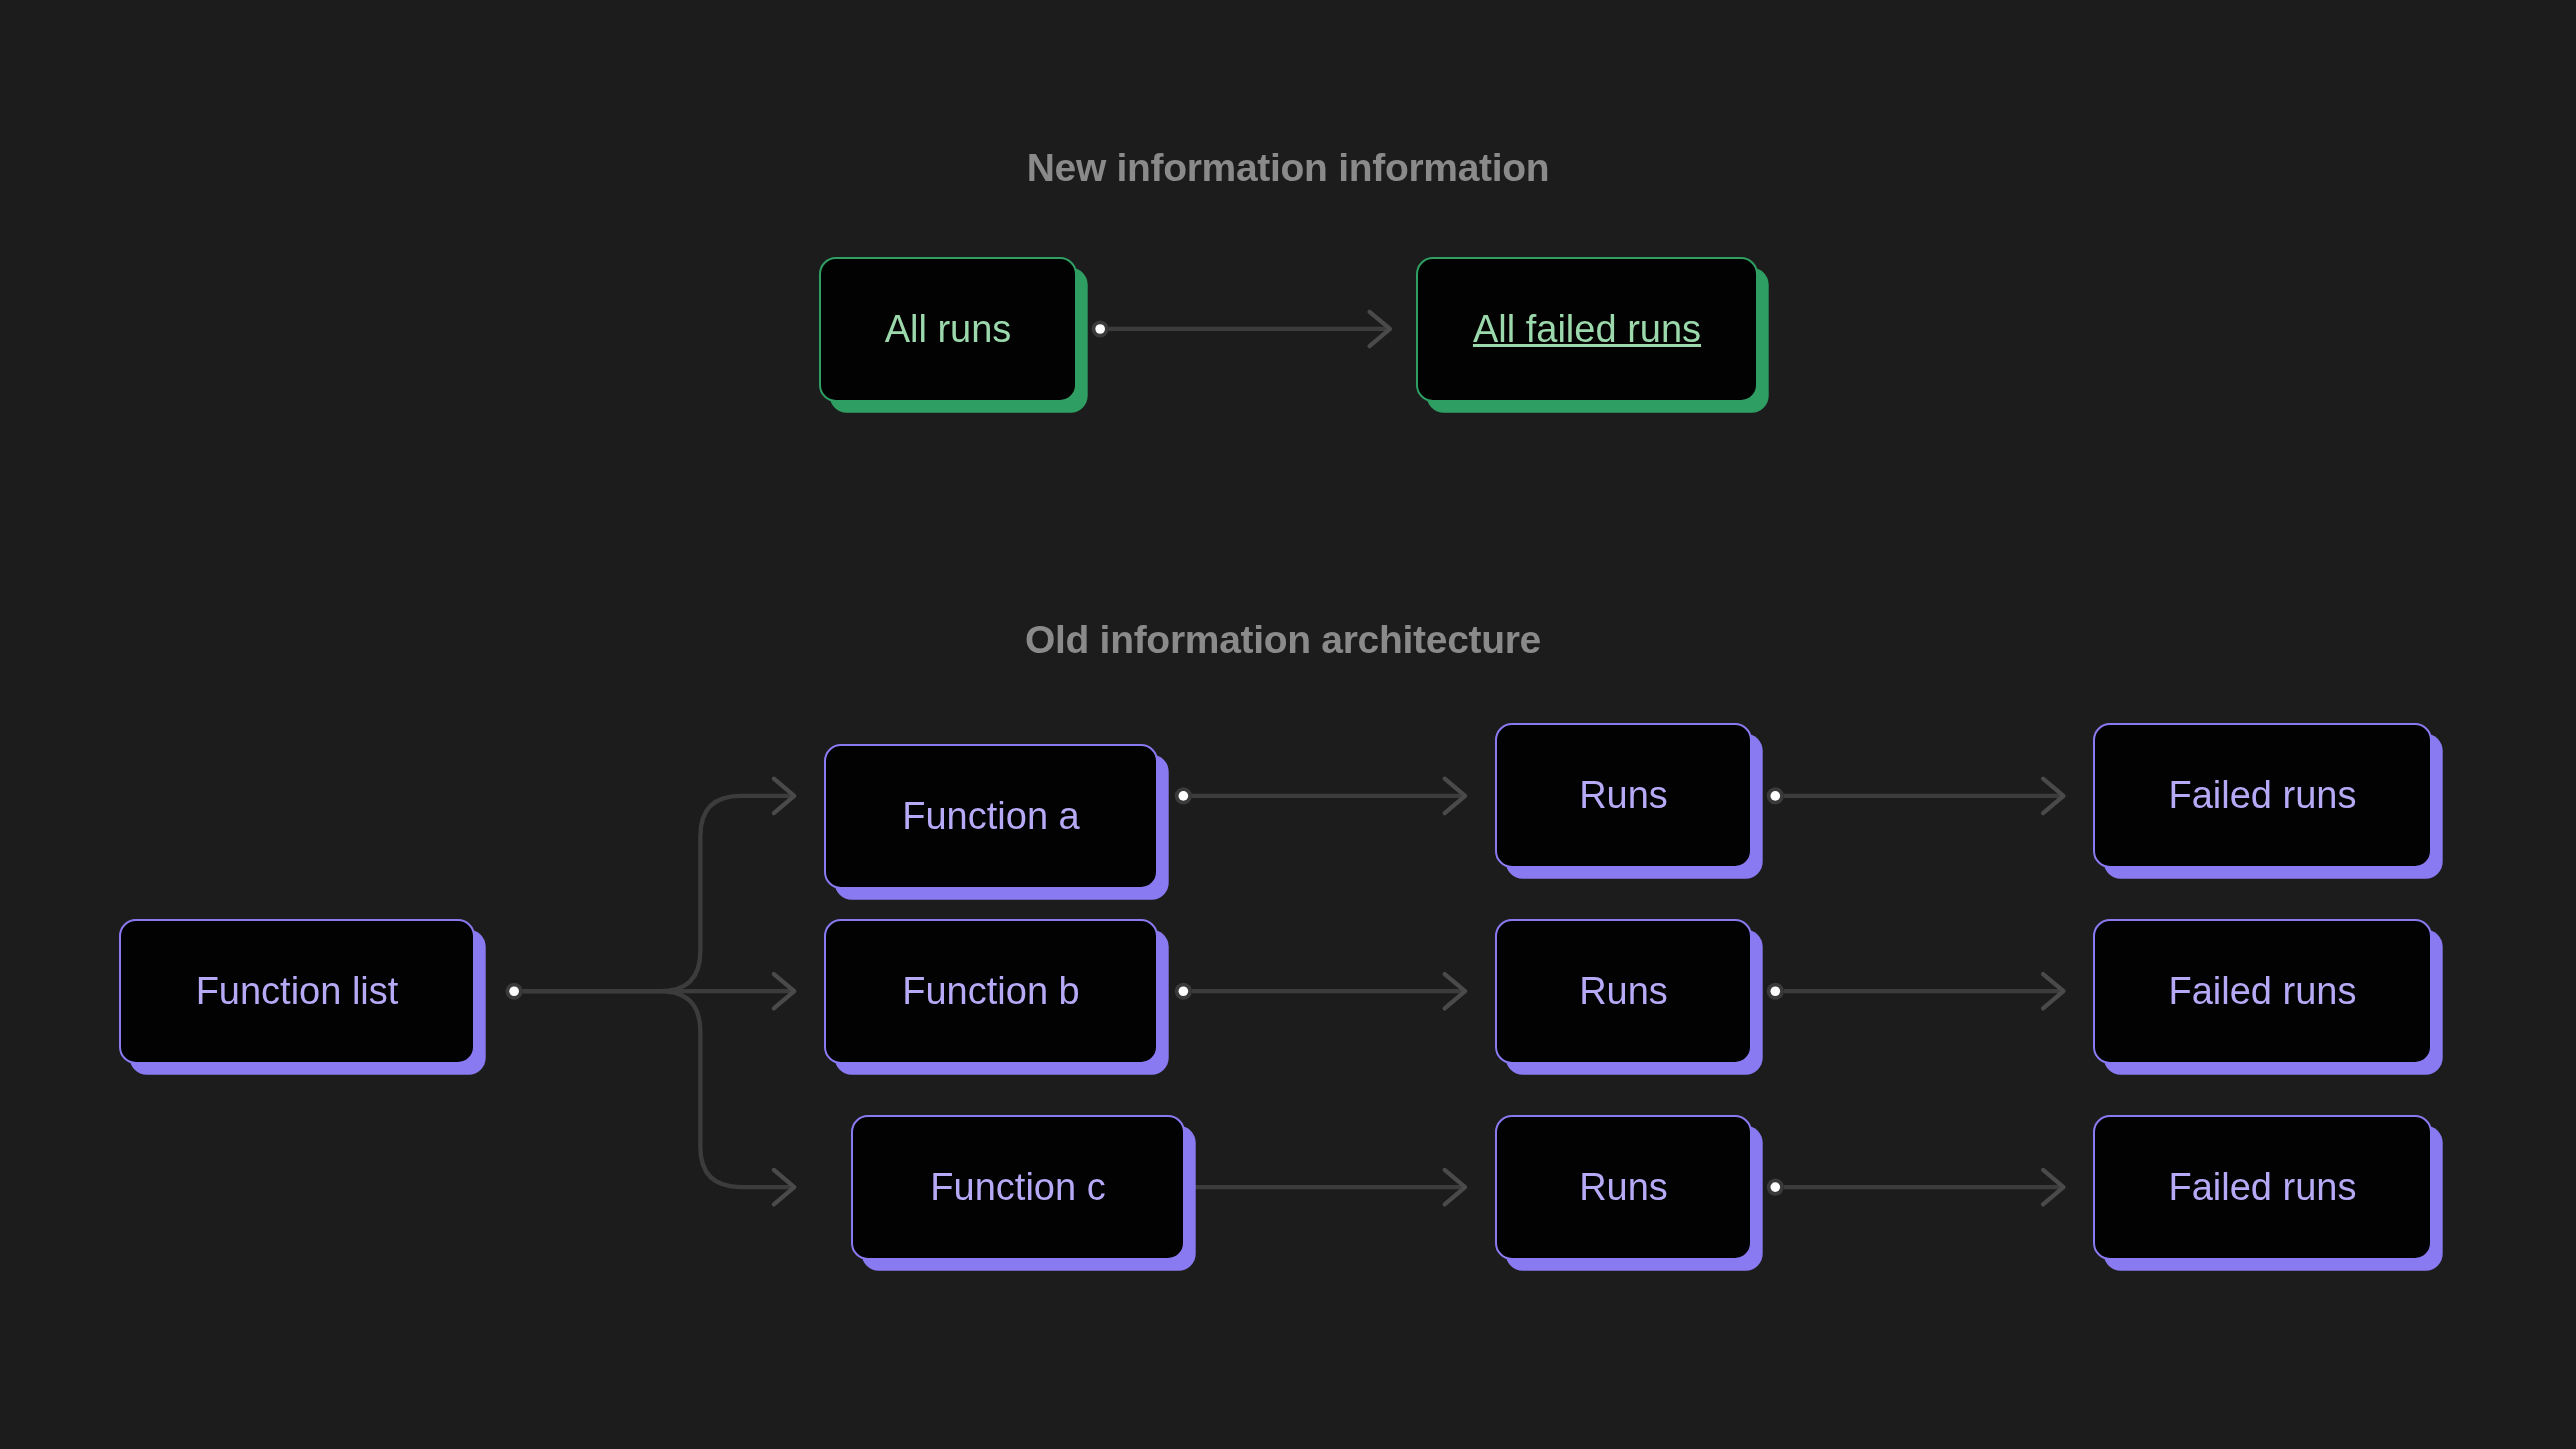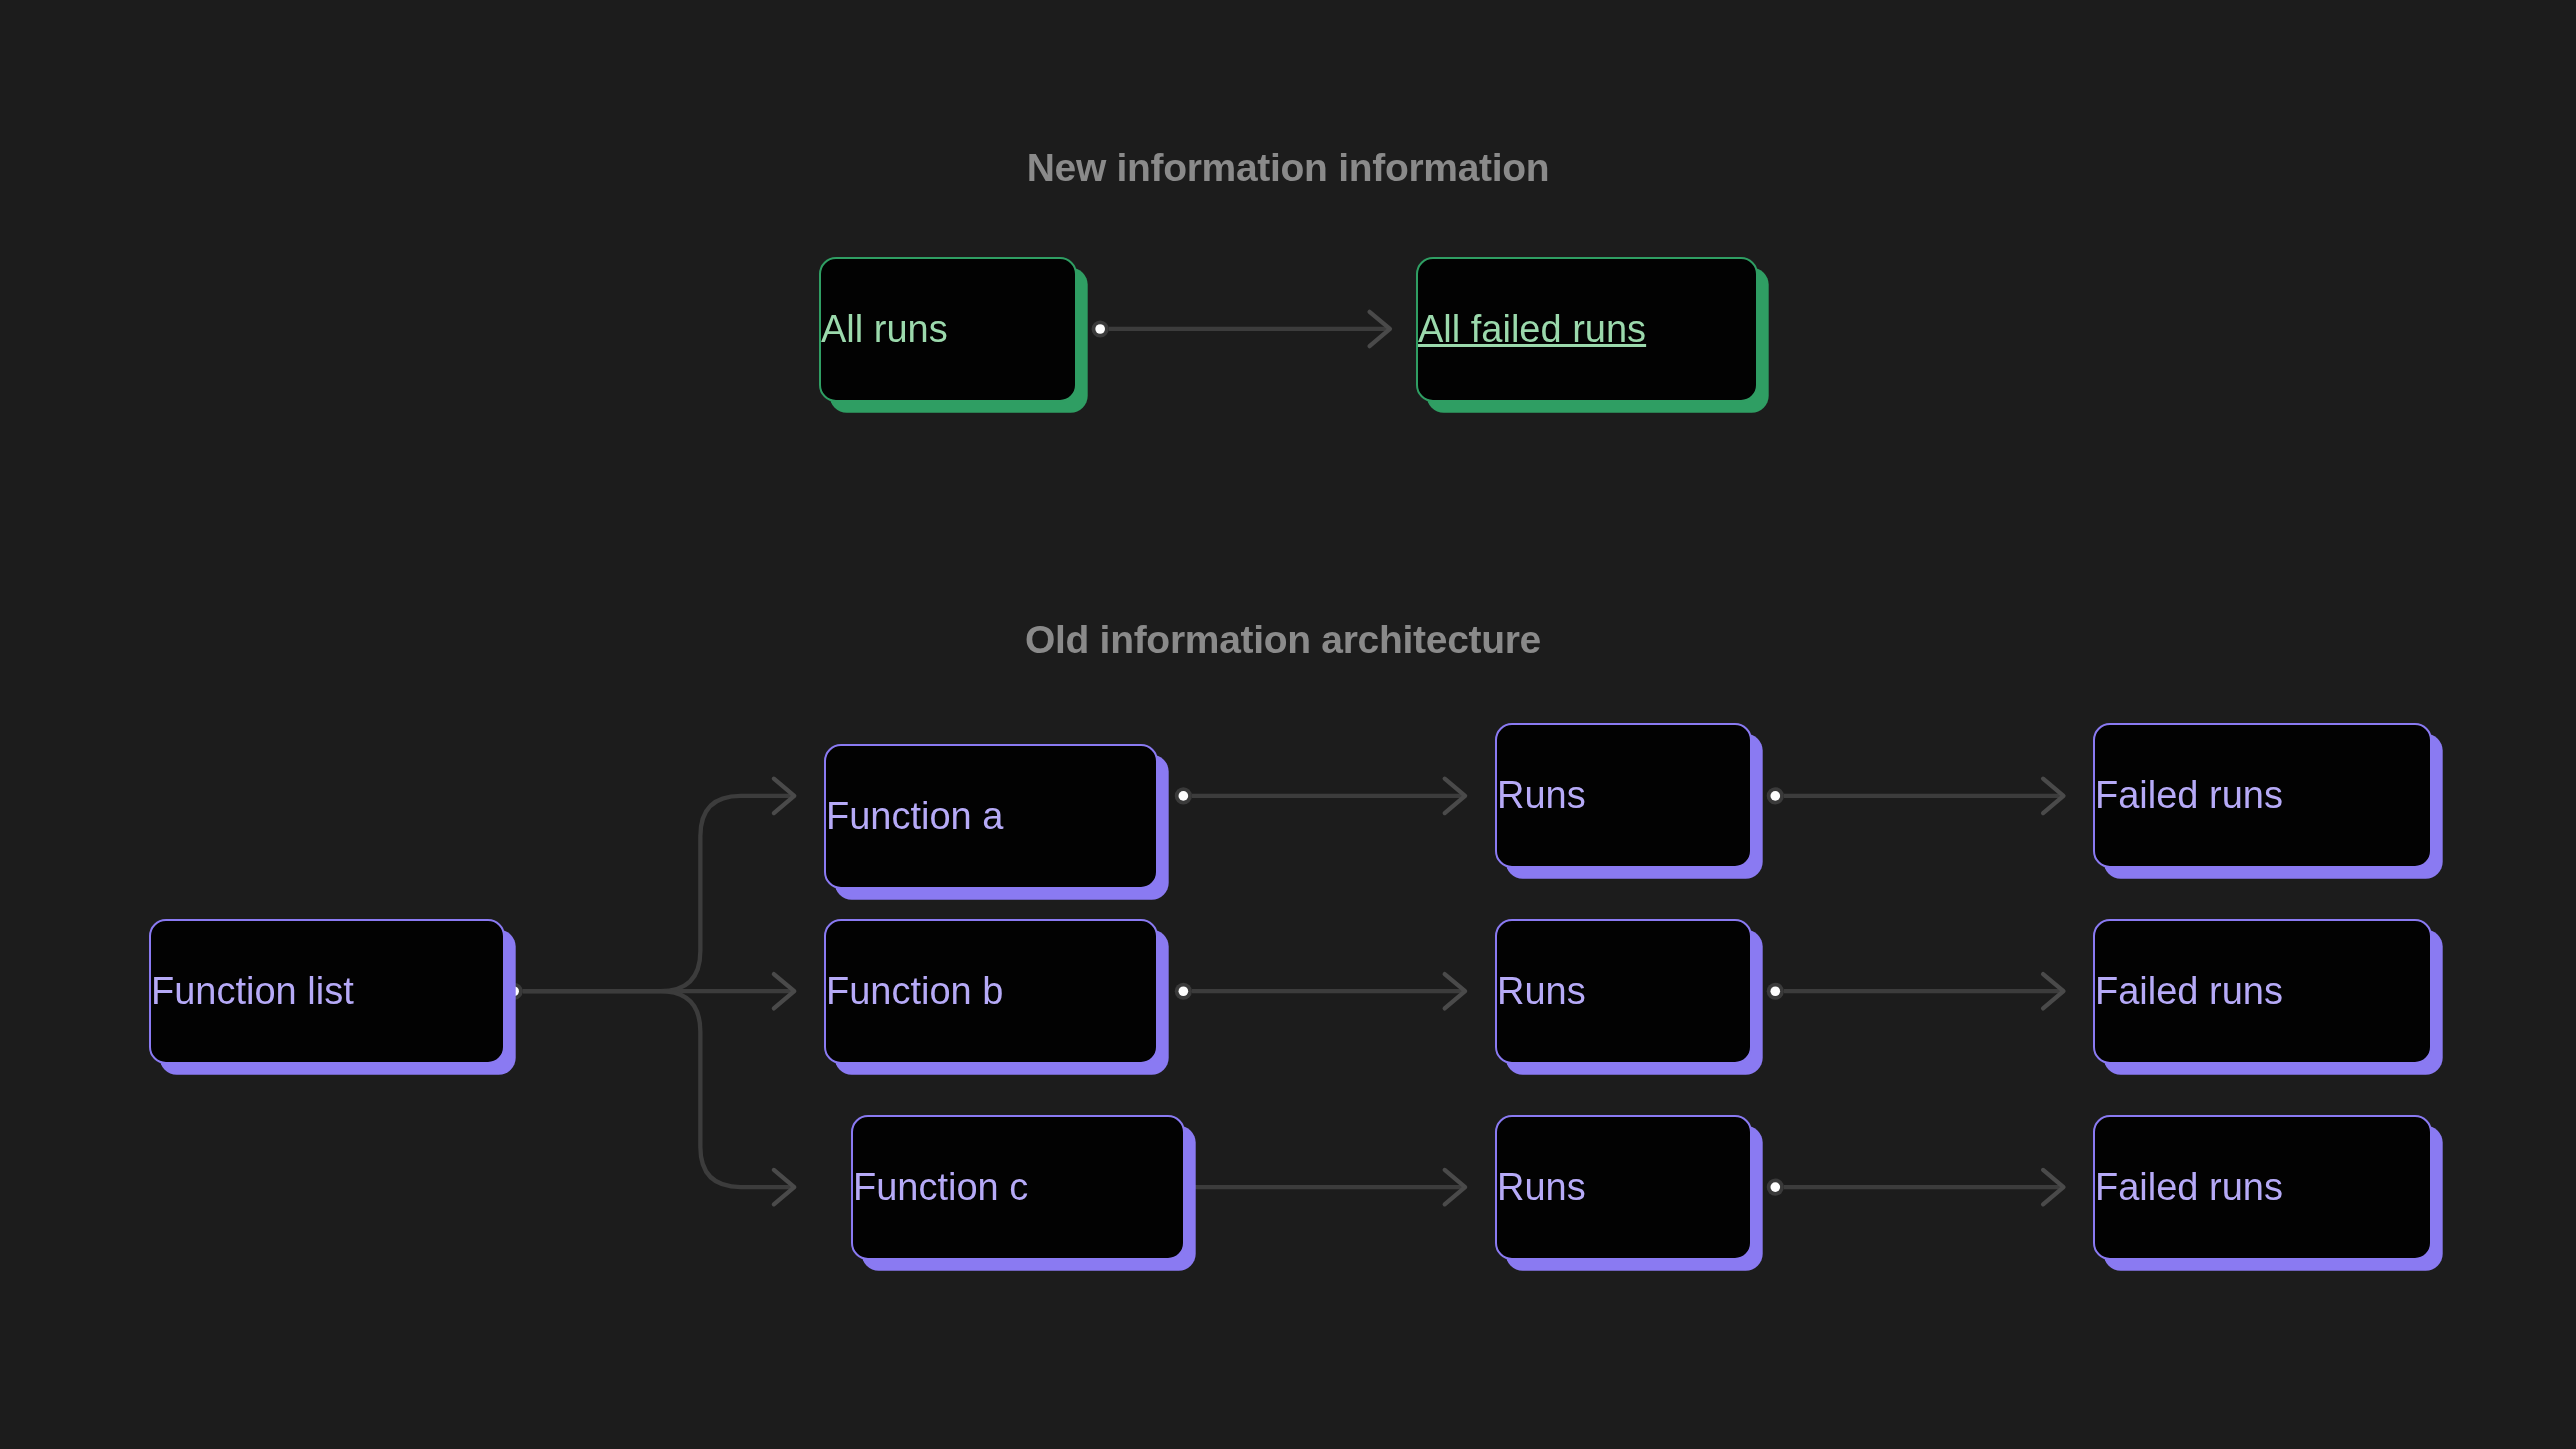--- a/index.html
+++ b/index.html
@@ -36,21 +36,21 @@
     color:var(--title);
     font-size:39px;
     font-weight:600;
     letter-spacing:-0.3px;
     white-space:nowrap;
   }
   .node{
     position:absolute;
     background:var(--node-fill);
     border-radius:17px;
-    display:flex;align-items:center;
+    display:flex;align-items:center;justify-content:center;
     font-size:38px;
     white-space:nowrap;
   }
   .node.green{
     border:2.1px solid var(--green);
     box-shadow:10.7px 10.7px 0 0 var(--green);
     color:var(--green-text);
   }
   .node.purple{
     border:2.1px solid var(--purple);
@@ -124,21 +124,21 @@
 
 <div class="section-title" style="left:1283px;top:618px;">Old information architecture</div>
 
 <div class="node green" style="left:819px;top:257px;width:258px;height:145px;">
   <span>All runs</span>
 </div>
 <div class="node green" style="left:1416px;top:257px;width:342px;height:145px;text-decoration:underline;">
   <span>All failed runs</span>
 </div>
 
-<div class="node purple" style="left:149px;top:919px;width:356px;height:145px;">
+<div class="node purple" style="left:119px;top:919px;width:356px;height:145px;">
   <span>Function list</span>
 </div>
 
 <div class="node purple" style="left:824px;top:744px;width:334px;height:145px;">
   <span>Function a</span>
 </div>
 <div class="node purple" style="left:824px;top:919px;width:334px;height:145px;">
   <span>Function b</span>
 </div>
 <div class="node purple" style="left:824px;top:1115px;width:334px;height:145px;margin-left:27px;">

